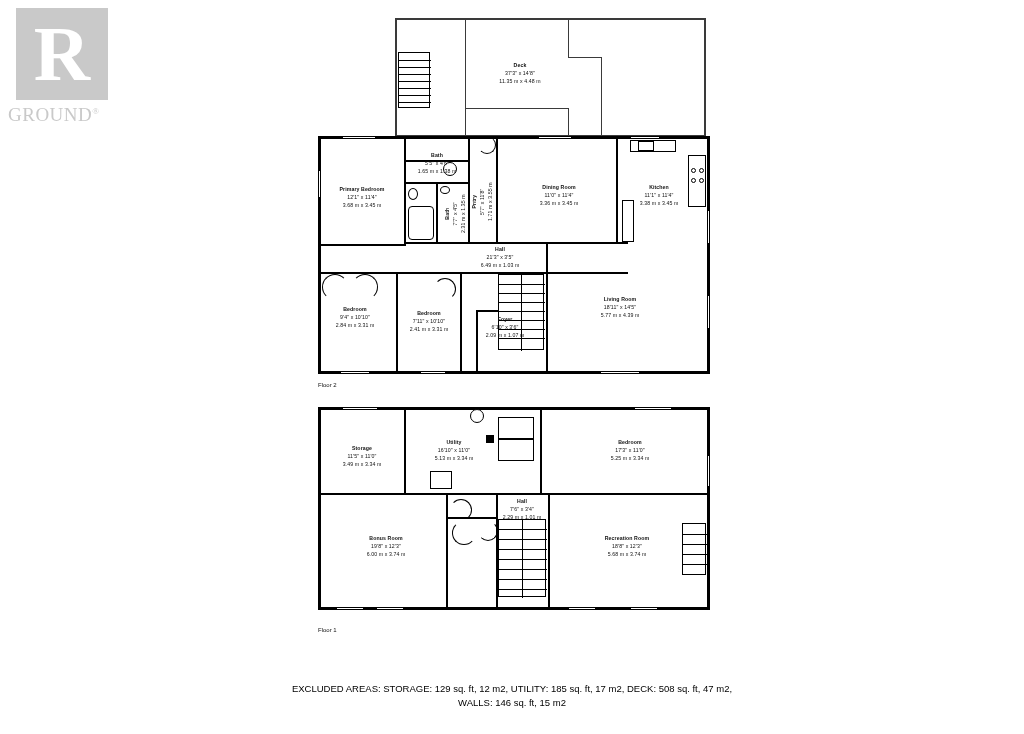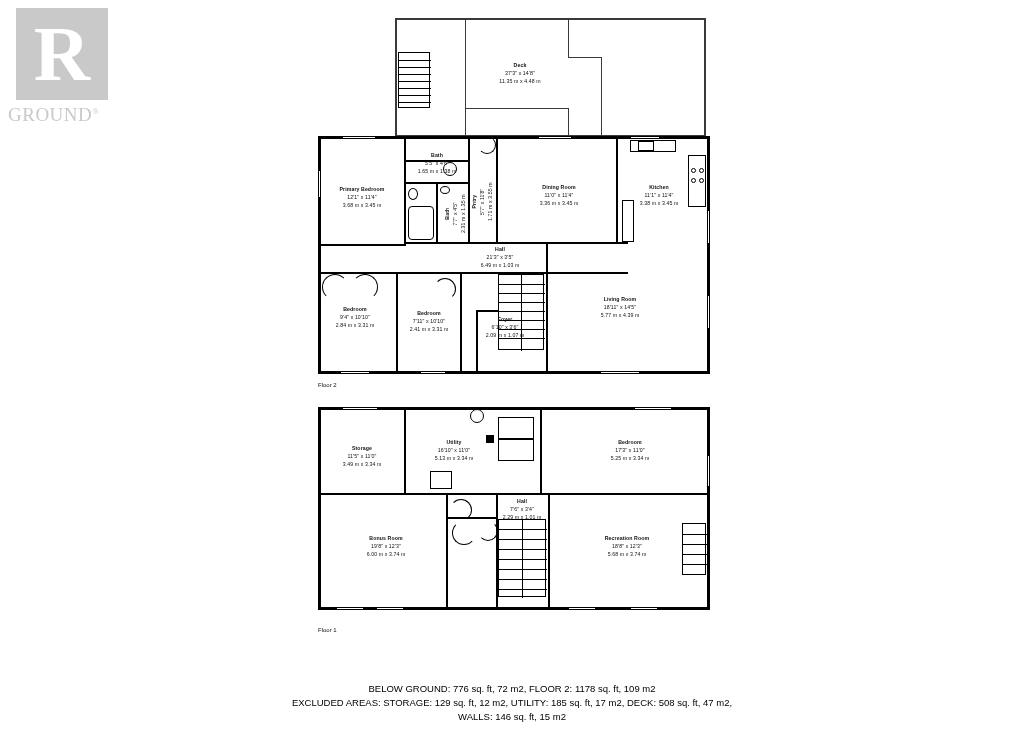--- a/index.html
+++ b/index.html
@@ -396,18 +396,17 @@
     <div class="room-label" style="left:272px; top:140px; width:110px;">
       <span class="nm">Recreation Room</span>
       <span class="d1">18'8" x 12'3"</span>
       <span class="d2">5.68 m x 3.74 m</span>
     </div>
 
     <div class="floor-tag" style="left:18px; top:232px;">Floor 1</div>
   </div>
 
   <div class="summary">
-    <div>BELOW GROUND: 776 sq. ft, 72 m2, FLOOR 2: 1178 sq. ft, 109 m2</div>
     <div>EXCLUDED AREAS: STORAGE: 129 sq. ft, 12 m2, UTILITY: 185 sq. ft, 17 m2, DECK: 508 sq. ft, 47 m2,</div>
     <div>WALLS: 146 sq. ft, 15 m2</div>
   </div>
 
 </div>
 
 </body></html>

